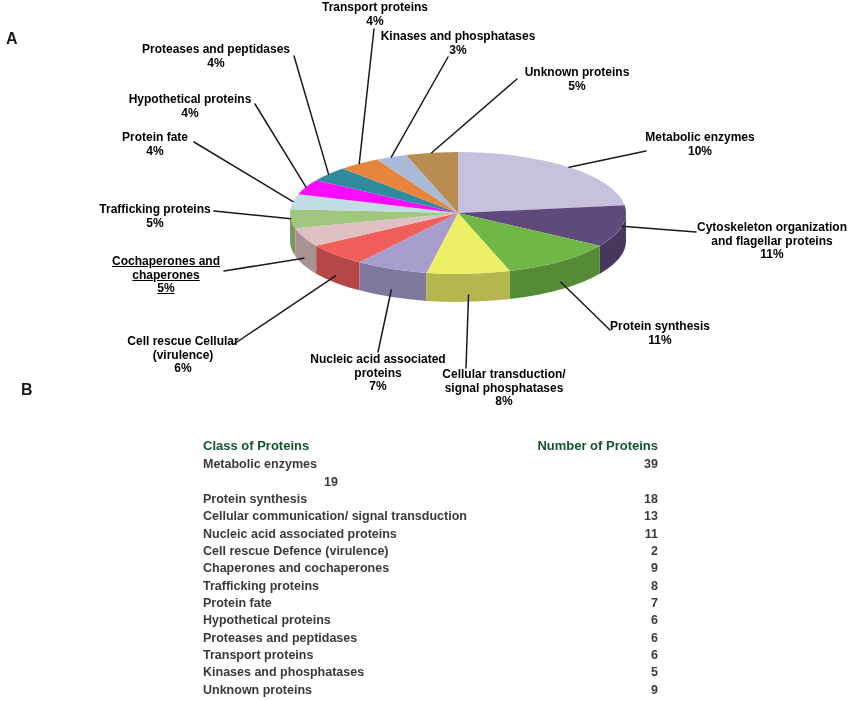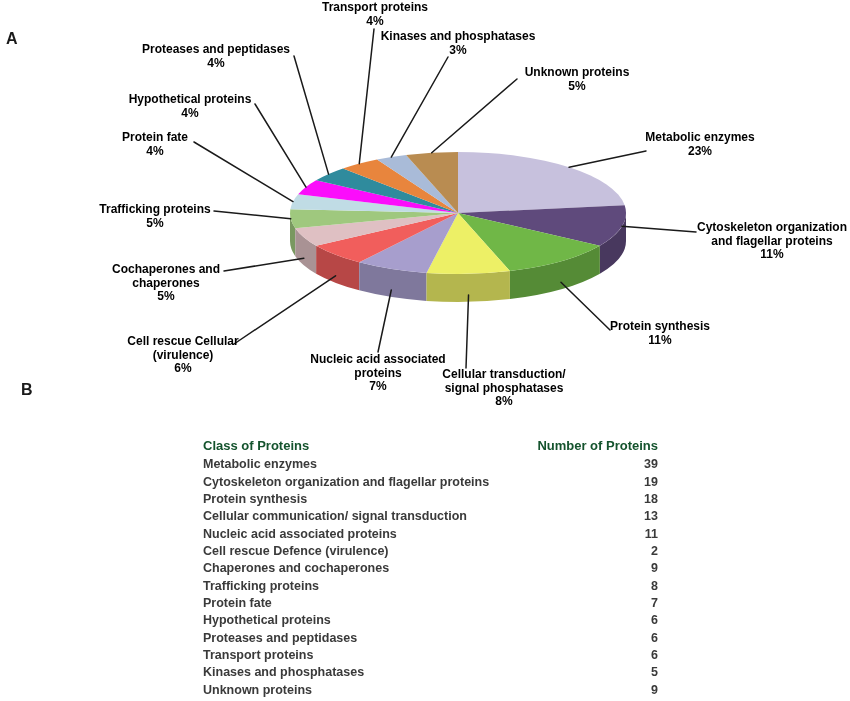--- a/index.html
+++ b/index.html
@@ -98,21 +98,21 @@
       <line x1="194" y1="142" x2="292.9757418775803" y2="201.56973981027082" stroke="#1a1a1a" stroke-width="1.5" stroke-linecap="round"></line>
       <line x1="255" y1="104" x2="305.98905518570865" y2="187.02746321453063" stroke="#1a1a1a" stroke-width="1.5" stroke-linecap="round"></line>
       <line x1="294" y1="56" x2="328.55377521366734" y2="174.11713662532995" stroke="#1a1a1a" stroke-width="1.5" stroke-linecap="round"></line>
       <line x1="374" y1="29" x2="359.25207761486445" y2="163.6499633431282" stroke="#1a1a1a" stroke-width="1.5" stroke-linecap="round"></line>
       <line x1="448" y1="57" x2="391.2791543733569" y2="157.01696783327714" stroke="#1a1a1a" stroke-width="1.5" stroke-linecap="round"></line>
       <line x1="517" y1="79" x2="431.7190098732412" y2="152.7510112236966" stroke="#1a1a1a" stroke-width="1.5" stroke-linecap="round"></line>
     </svg>
   <div id="pie-labels">
       <div class="pie-label" style="left: 700px; top: 131px;">
         <div>Metabolic enzymes</div>
-        <div>23%</div>
+        <div>10%</div>
       </div>
       <div class="pie-label" style="left: 772px; top: 221px;">
         <div>Cytoskeleton organization</div>
         <div>and flagellar proteins</div>
         <div>11%</div>
       </div>
       <div class="pie-label" style="left: 660px; top: 320px;">
         <div>Protein synthesis</div>
         <div>11%</div>
       </div>
@@ -124,21 +124,21 @@
       <div class="pie-label" style="left: 378px; top: 353px;">
         <div>Nucleic acid associated</div>
         <div>proteins</div>
         <div>7%</div>
       </div>
       <div class="pie-label" style="left: 183px; top: 335px;">
         <div>Cell rescue Cellular</div>
         <div>(virulence)</div>
         <div>6%</div>
       </div>
-      <div class="pie-label" style="left: 166px; top: 263px;">
+      <div class="pie-label" style="left: 166px; top: 255px; text-decoration: underline;">
         <div>Cochaperones and</div>
         <div>chaperones</div>
         <div>5%</div>
       </div>
       <div class="pie-label" style="left: 155px; top: 203px;">
         <div>Trafficking proteins</div>
         <div>5%</div>
       </div>
       <div class="pie-label" style="left: 155px; top: 131px;">
         <div>Protein fate</div>
@@ -172,21 +172,20 @@
     <div class="thead">
       <div class="th class-col">Class of Proteins</div>
       <div class="th num-col">Number of Proteins</div>
     </div>
     <div id="table-rows">
         <div class="trow">
           <div class="tcell class-col">Metabolic enzymes</div>
           <div class="tcell num-col">39</div>
         </div>
         <div class="trow">
-          <div class="tcell class-col">Cytoskeleton organization and flagellar proteins</div>
           <div class="tcell num-col">19</div>
         </div>
         <div class="trow">
           <div class="tcell class-col">Protein synthesis</div>
           <div class="tcell num-col">18</div>
         </div>
         <div class="trow">
           <div class="tcell class-col">Cellular communication/ signal transduction</div>
           <div class="tcell num-col">13</div>
         </div>

